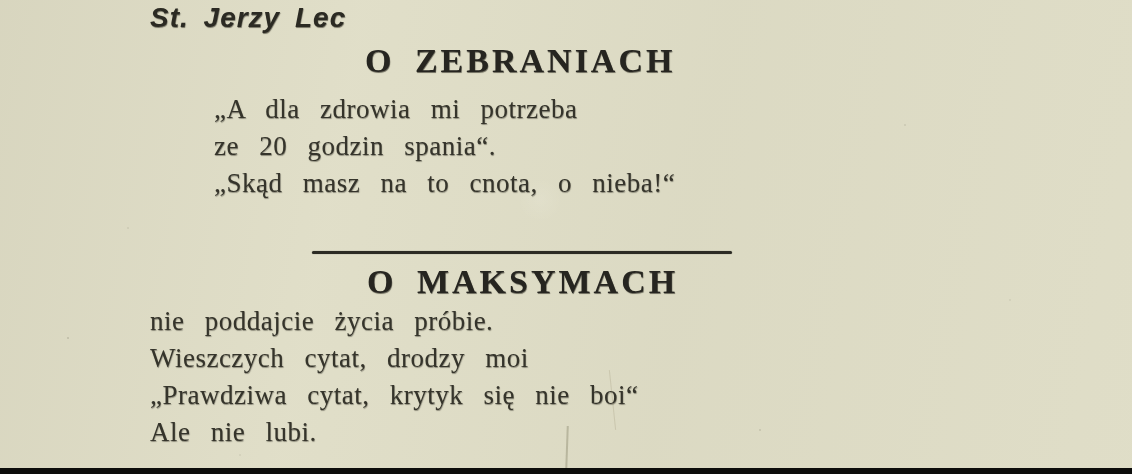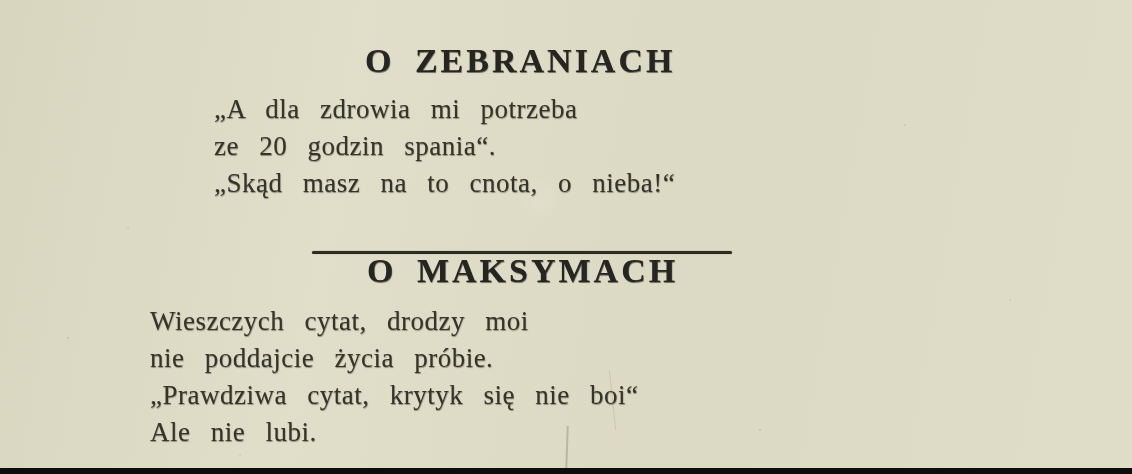--- a/index.html
+++ b/index.html
@@ -43,21 +43,21 @@
     position: absolute;
     font-size: 34px;
     font-weight: bold;
     letter-spacing: 3px;
     word-spacing: 9px;
     color: #262520;
     text-shadow: 0.5px 0.5px 0.7px rgba(38,36,28,.6);
     white-space: nowrap;
   }
   .title-1 { left: 365px; top: 42px; }
-  .title-2 { left: 367px; top: 252px; text-align: right; }
+  .title-2 { left: 367px; top: 263px; text-align: right; }
   .stanza {
     position: absolute;
     font-size: 27px;
     font-weight: normal;
     line-height: 37px;
     letter-spacing: 0.5px;
     word-spacing: 13px;
     color: #35342b;
     text-shadow: 0.5px 0.5px 0.9px rgba(45,43,34,.45);
     white-space: nowrap;
@@ -99,36 +99,37 @@
     height: 60px;
     background: rgba(120,112,80,.18);
     transform: rotate(-6deg);
   }
 </style>
 </head>
 <body>
 
 <div class="page">
 
+  <div class="author">St. Jerzy Lec</div>
 
   <div class="section-title title-1">O ZEBRANIACH</div>
 
   <div class="stanza stanza-1">
     <div>„A dla zdrowia mi potrzeba</div>
     <div>ze 20 godzin spania“.</div>
     <div>„Skąd masz na to cnota, o nieba!“</div>
   </div>
 
   <div class="divider"></div>
 
   <div class="section-title title-2">O MAKSYMACH</div>
 
   <div class="stanza stanza-2">
+    <div>nie poddajcie życia próbie.</div>
     <div>Wieszczych cytat, drodzy moi</div>
-    <div>nie poddajcie życia próbie.</div>
     <div>„Prawdziwa cytat, krytyk się nie boi“</div>
     <div>Ale nie lubi.</div>
   </div>
 
   <div class="crease"></div>
   <div class="crease-2"></div>
 
   <div class="bottom-rule"></div>
 
 </div>

